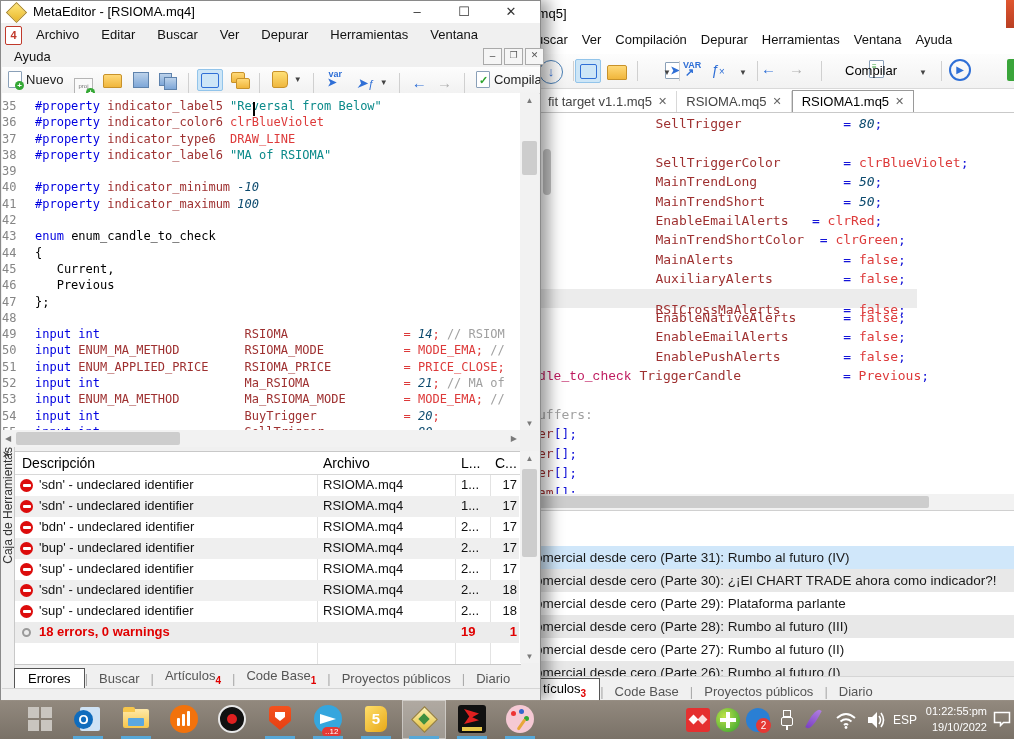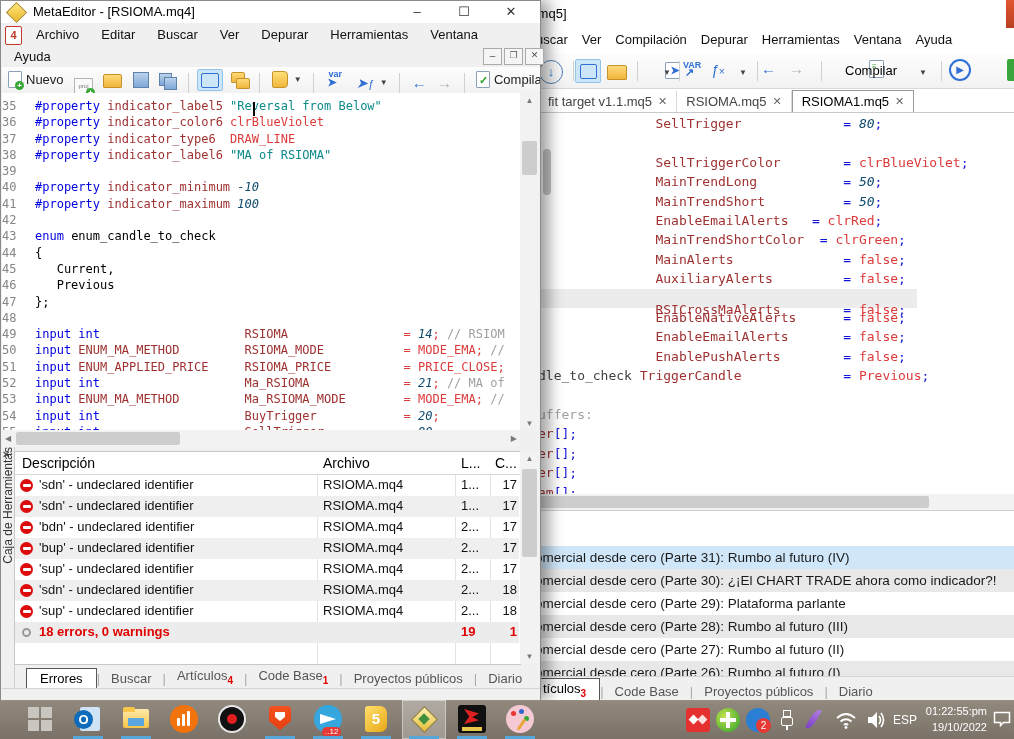--- a/index.html
+++ b/index.html
@@ -34,21 +34,21 @@
   .bluearrow{color:#2f6fd6;font-size:15px;font-weight:bold;}
   .grayarrow{color:#b0b0b0;font-size:15px;font-weight:bold;}
   .chk{color:#2ea52e;font-weight:bold;}
   .dd{font-size:8px;color:#444;margin-left:2px;}
   
   .diamond{width:13px;height:13px;background:linear-gradient(135deg,#ffe77a,#e8b62a);
            border:1px solid #a8831e;transform:rotate(45deg);}
   
   .code{font-family:"DejaVu Sans Mono","Liberation Mono",monospace;white-space:pre;}
   .cs-k{color:#0000e0;} .cs-i{color:#9e3030;} .cs-o{color:#dd3a3a;}
-  .cs-ob{color:#1414d8;} .cs-ty{color:#404040;} .cs-s{color:#0b8a8a;}
+  .cs-ob{color:#1414d8;} .cs-ty{color:#be185d;font-family:Liberation Mono, monospace;} .cs-s{color:#0b8a8a;}
   .cs-n{color:#0c4a6e;font-style:italic;} .cs-c{color:#a0a0a0;} .cs-p{color:#000;}
   .fline{height:16.3px;font-size:12px;display:flex;}
   .lnum{display:inline-block;width:26px;text-align:left;padding-right:7px;color:#858585;flex:none;}
   .bline{position:absolute;left:9px;font-size:13px;line-height:19.4px;}
   
   .sb-track{background:#f2f2f2;}
   .sb-thumb{background:#cdcdcd;border-radius:2px;}
   .sb-arrow{color:#7a7a7a;font-size:8px;text-align:center;}
   
   .err-row{position:absolute;left:0;width:504px;height:21px;font-size:13px;color:#111;}
@@ -395,21 +395,21 @@
         </div>
       </div>
   </div>
 
   <div class="abs sb-track" style="left:519px;top:450px;width:19px;height:212px;">
     <div class="sb-arrow" style="padding-top:3px;">▲</div>
     <div class="sb-thumb abs" style="left:2px;top:18px;width:15px;height:88px;"></div>
     <div class="sb-arrow abs" style="left:0;right:0;bottom:2px;">▼</div>
   </div>
 
-  <div class="abs tabstrip" id="f-tabs" style="left:13px;top:663px;height:24px;margin-left:12px;">
+  <div class="abs tabstrip" id="f-tabs" style="left:13px;top:663px;height:24px;">
       <span class="tab-box">Errores</span>
       <span class="tab-div">|</span>
       <span class="tab-plain">Buscar</span>
       <span class="tab-div">|</span>
       <span class="tab-plain">Artículos<sub class="badge-sub">4</sub></span>
       <span class="tab-div">|</span>
       <span class="tab-plain">Code Base<sub class="badge-sub">1</sub></span>
       <span class="tab-div">|</span>
       <span class="tab-plain">Proyectos públicos</span>
       <span class="tab-div">|</span>

